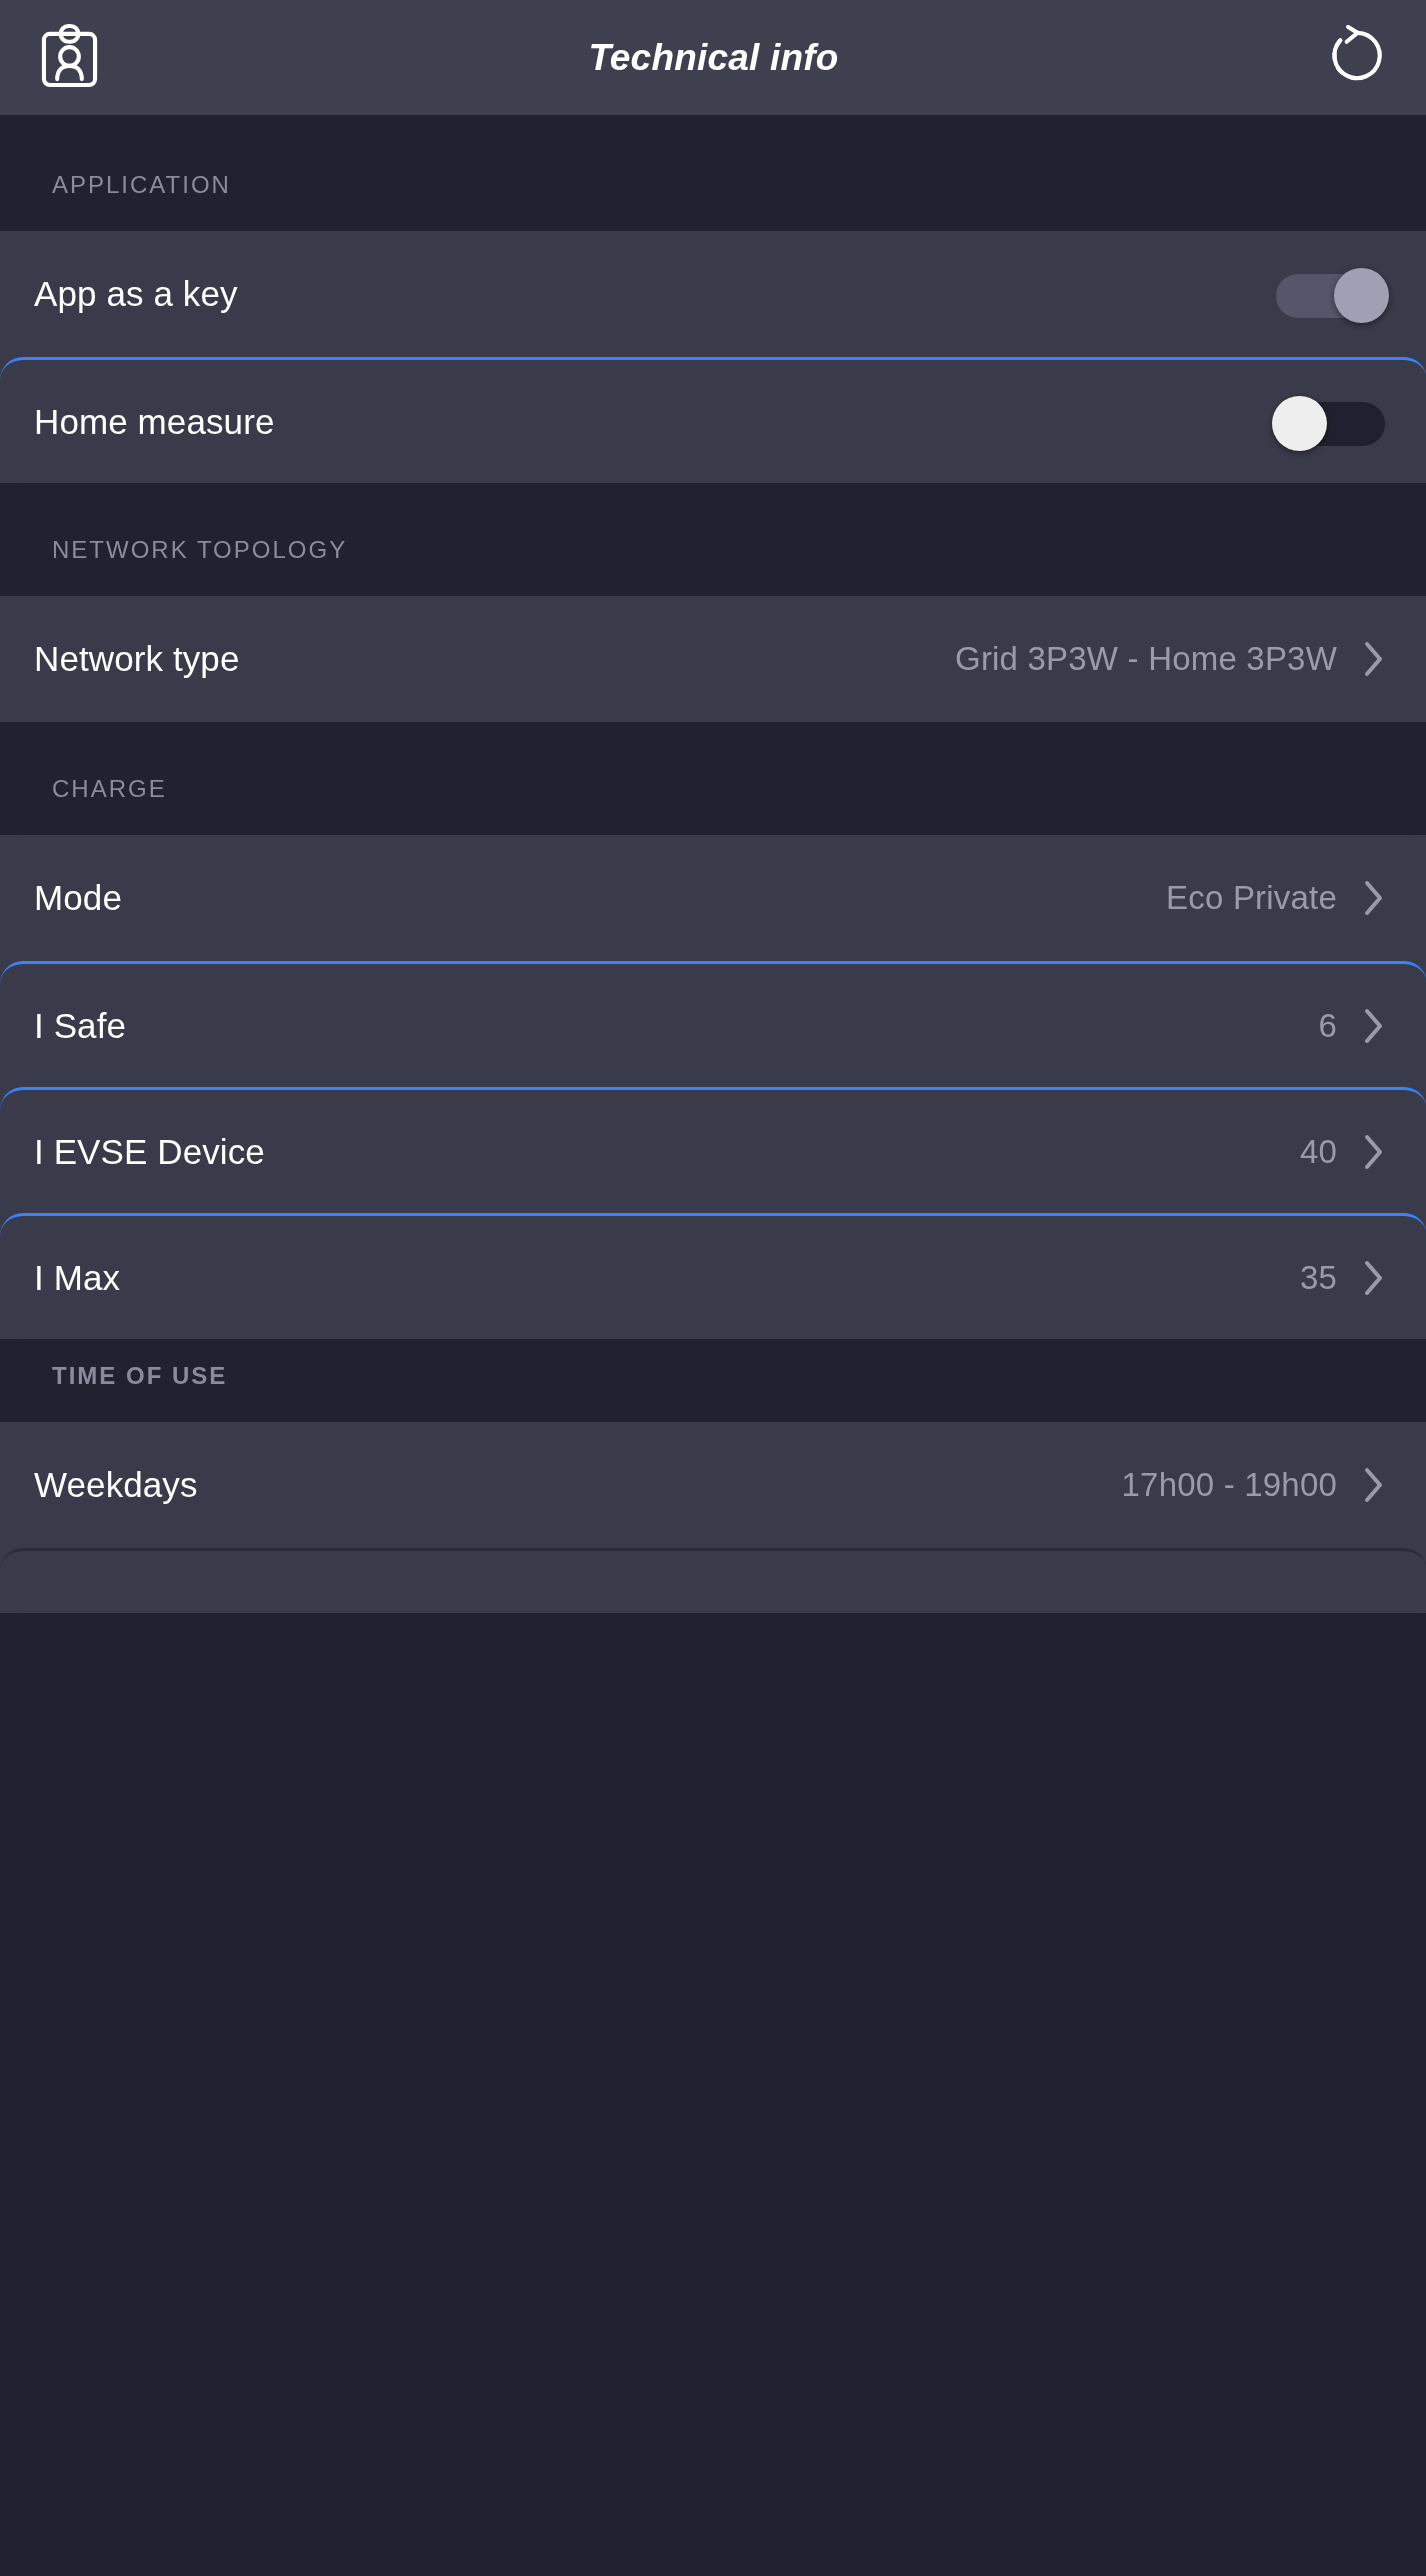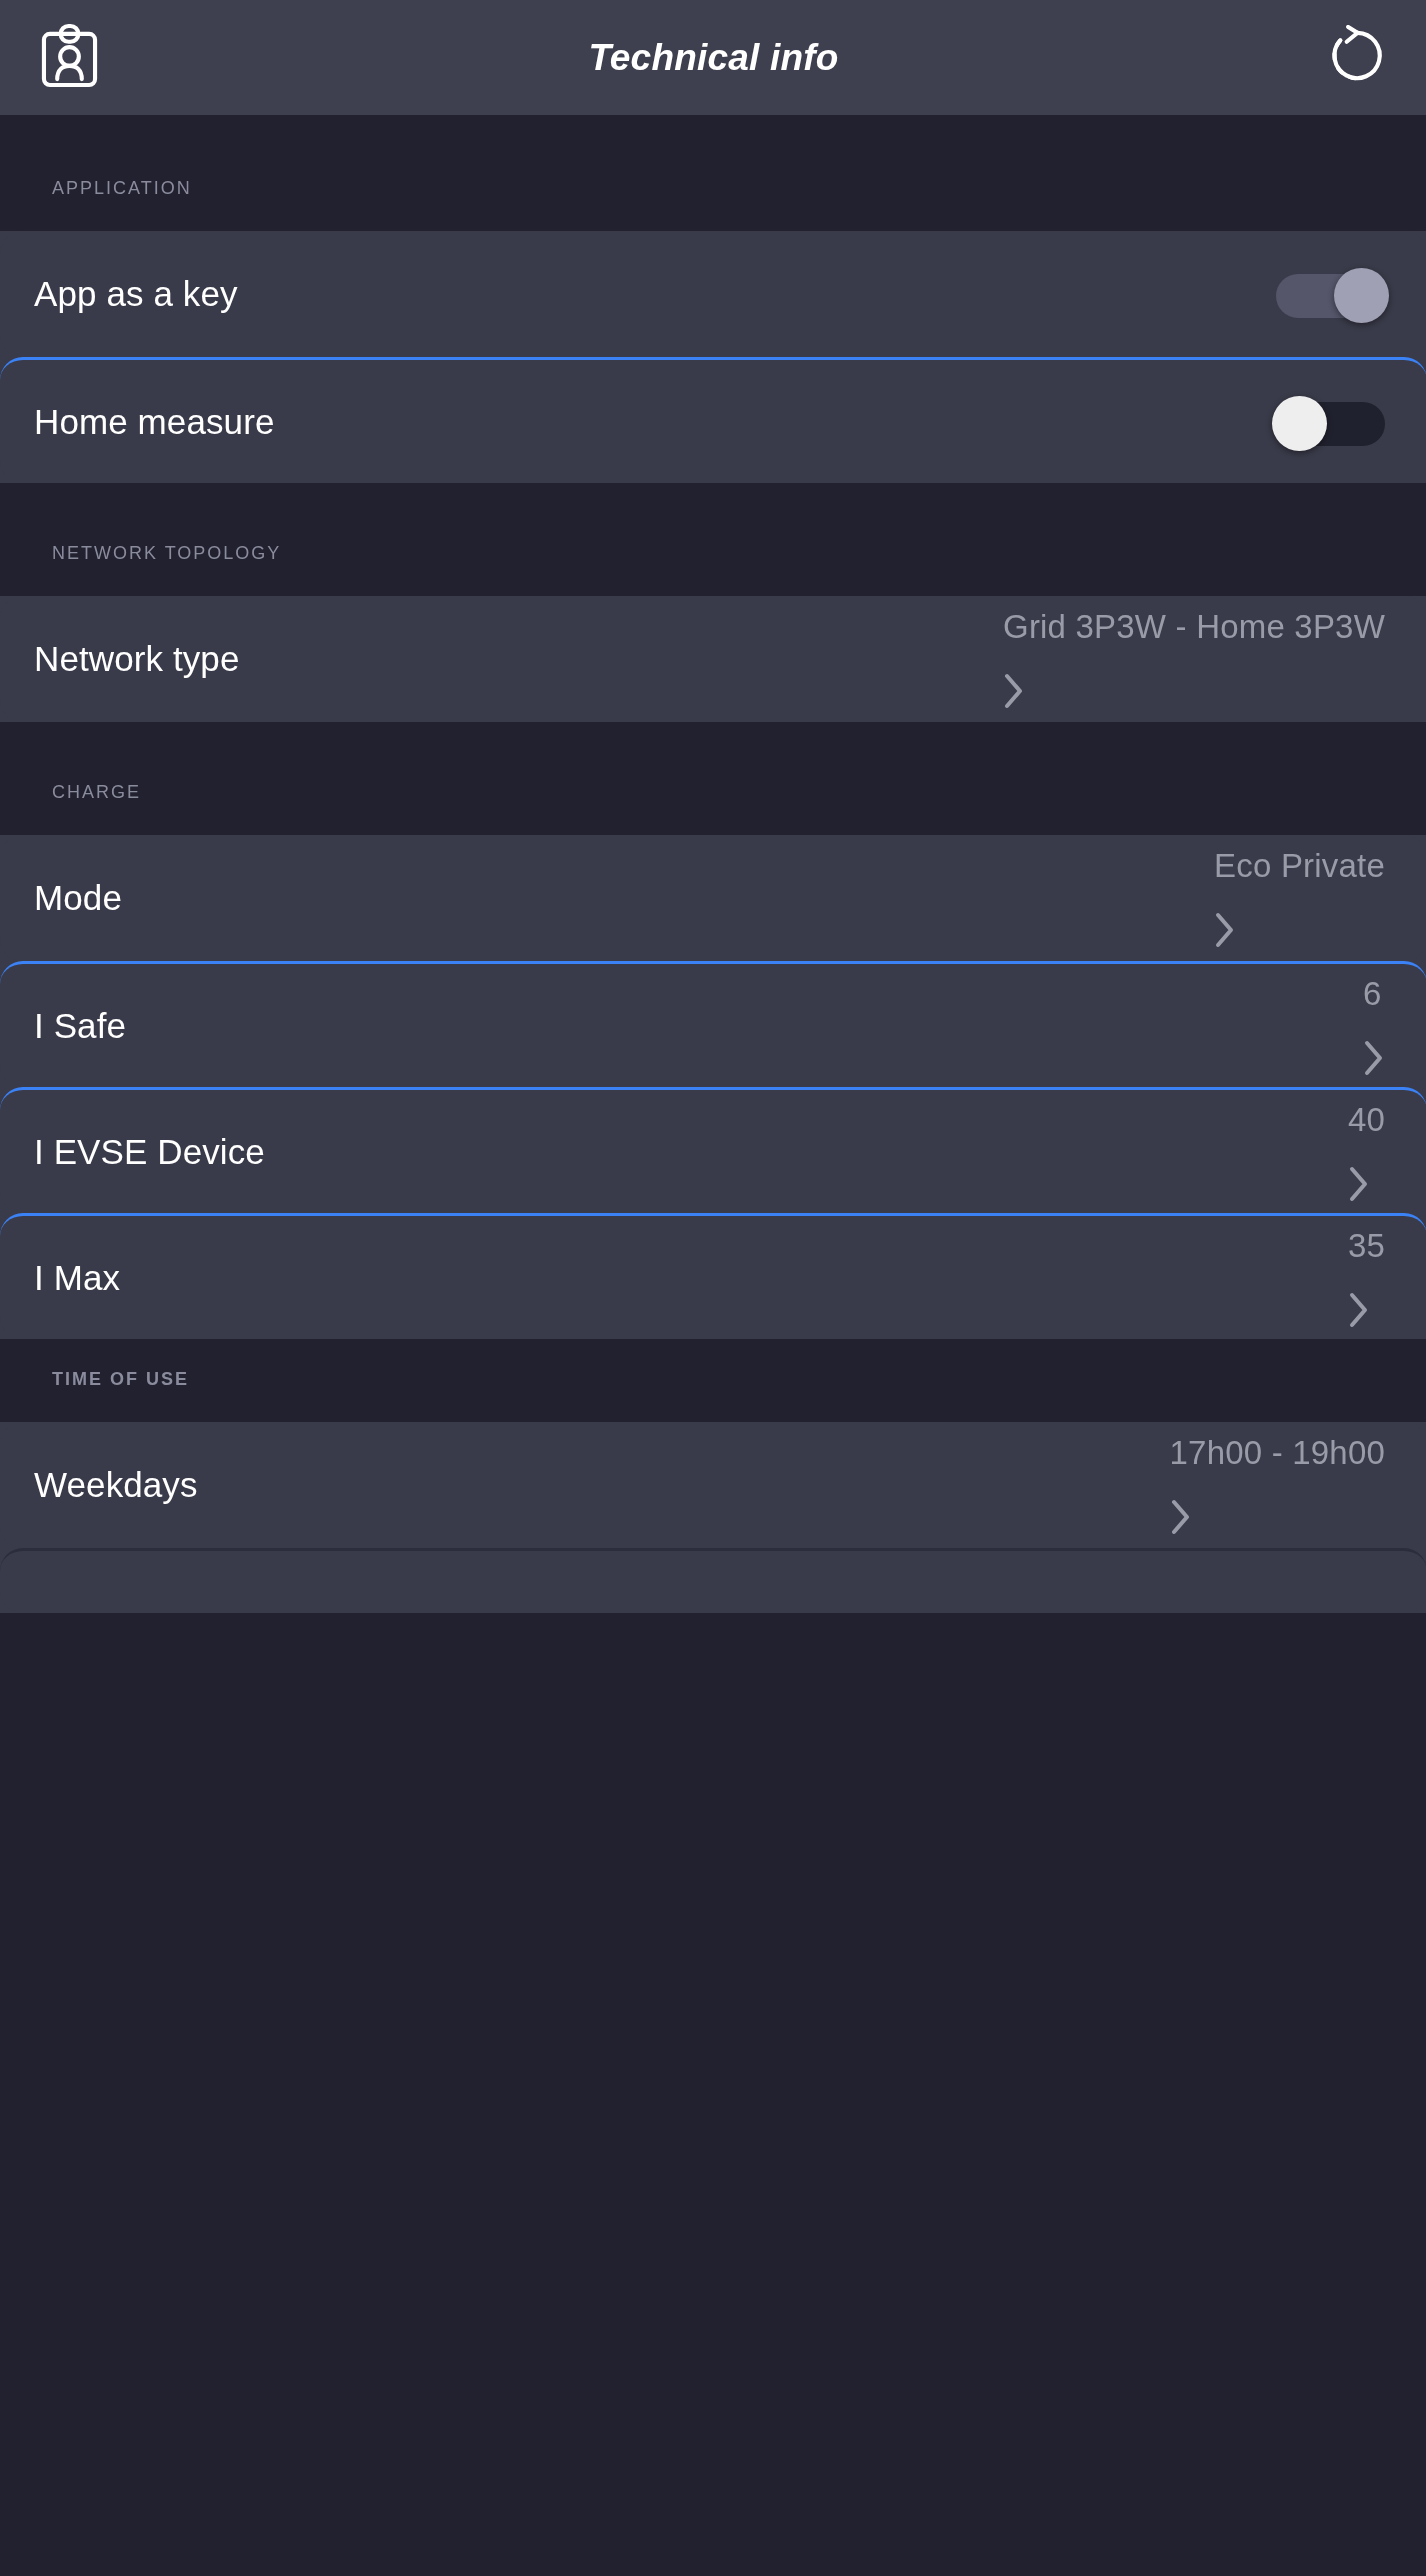--- a/index.html
+++ b/index.html
@@ -27,39 +27,39 @@
   }
   .appbar-spacer { flex:1; }
 
   
   .section-header {
     background:#212130;
     display:flex; align-items:flex-end;
     padding:0 0 32px 52px;
   }
   .section-header .label {
-    font-size:18px; letter-spacing:2px; color:#8a8b9c; text-transform:uppercase;
+    font-size:24px; letter-spacing:2px; color:#8a8b9c; text-transform:uppercase;
   }
   .sec-application   { height:116px; }
   .sec-network       { height:113px; }
   .sec-charge        { height:113px; }
   .sec-timeofuse     { height:83px;font-weight:bold; }
 
   
   .rows { background:#3a3b4a; }
   .row {
     position:relative; height:126px;
     display:flex; align-items:center;
     padding:0 42px 0 34px;
     background:#3a3b4a;
     border-radius:23px;
   }
   .row + .row { border-top:3px solid #3b82f6; }
   .row-label { font-size:35px; color:#ffffff; font-weight:normal; letter-spacing:0.1px; }
-  .row-right { margin-left:auto; display:flex; align-items:flex-start; gap:26px;flex-direction:column; }
+  .row-right { margin-left:auto; display:flex; align-items:flex-end; gap:26px; }
   .row-value { font-size:33px; color:#9a9ba9; letter-spacing:0.2px; }
 
   .chevron { width:22px; height:38px; display:block; }
 
   
   .toggle { position:relative; width:109px; height:52px; }
   .toggle .track {
     position:absolute; top:6px; left:0; width:109px; height:44px; border-radius:22px;
   }
   .toggle .thumb {

